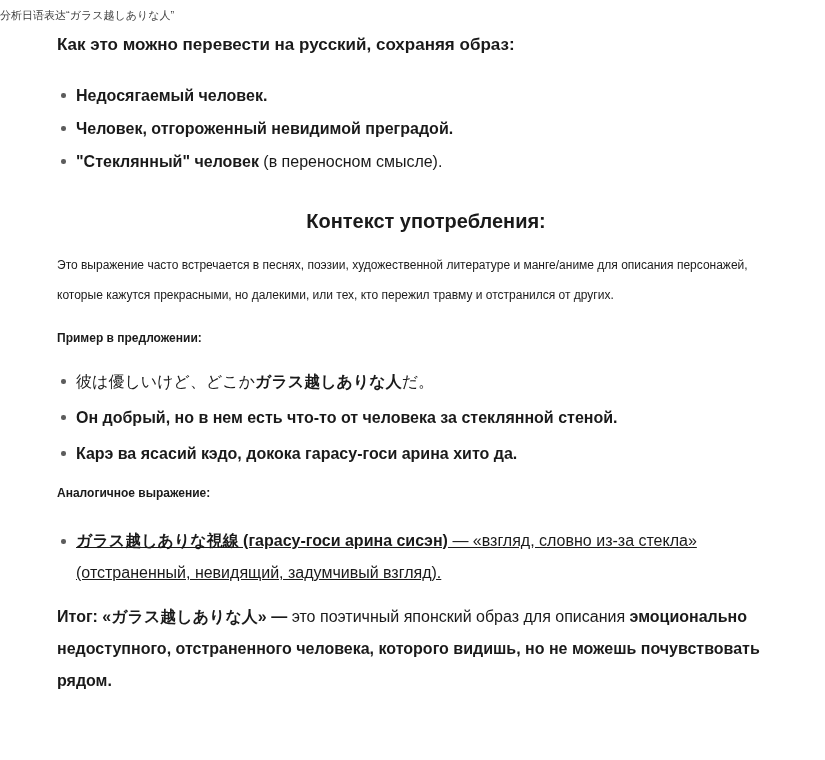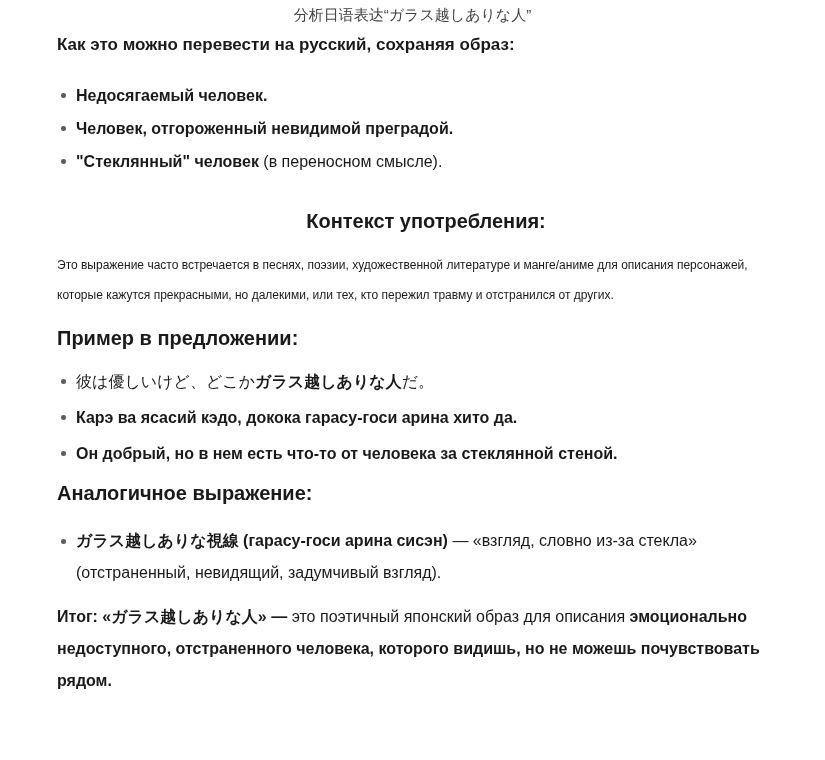--- a/index.html
+++ b/index.html
@@ -1,34 +1,34 @@
 <!DOCTYPE html>
 <html><head>
 <meta charset="utf-8">
 <style>
   html,body{margin:0;padding:0;}
   body{
     width:825px;height:760px;background:#ffffff;overflow:hidden;
     font-family:"Liberation Sans","DejaVu Sans",sans-serif;
     color:#1a1a1a;-webkit-font-smoothing:antialiased;
   }
-  .page-header{padding-top:7px;text-align:center;font-size:15px;line-height:16px;color:#414141;}
+  .page-header{padding-top:7px;text-align:left;font-size:11px;line-height:16px;color:#414141;}
   .content{padding:0 30px 0 57px;}
   .h-intro{margin-top:11px;font-size:17px;font-weight:700;line-height:22px;}
   ul{list-style:none;margin:0;padding:0;}
   .list{margin-top:29px;}
   .list li{position:relative;padding-left:19px;margin-bottom:12px;line-height:21px;font-size:16px;}
   .list li::before{content:"";position:absolute;left:4px;top:8px;width:4.5px;height:4.5px;border-radius:50%;background:#5c5c5c;}
   .h-context{margin-top:36px;font-size:20px;font-weight:700;line-height:26px;text-align:center;}
   .para{margin:16px 0 0;font-size:12px;line-height:30px;}
-  .h-sub{margin-top:18px;font-size:20px;font-weight:700;line-height:21px;}
+  .h-sub{margin-top:18px;font-size:12px;font-weight:700;line-height:21px;}
   .list-ex{margin-top:22px;}
   .list-ex li{margin-bottom:14px;line-height:22px;}
   .list-analog{margin-top:21px;}
-  .list-analog li{line-height:32px;margin-bottom:12px;}
+  .list-analog li{line-height:32px;margin-bottom:12px;text-decoration:underline;}
   .list-analog li::before{top:14px;}
   .summary{margin-top:6px;font-size:16px;line-height:32px;}
   strong{font-weight:700;}
 </style>
 </head>
 <body>
 
 <div class="page-header">分析日语表达“ガラス越しありな人”</div>
 
 <div class="content">
@@ -51,24 +51,24 @@
 
   <p class="para">Это выражение часто встречается в песнях, поэзии, художественной литературе и манге/аниме для описания персонажей, которые кажутся прекрасными, но далекими, или тех, кто пережил травму и отстранился от других.</p>
 
   <div class="h-sub">Пример в предложении:</div>
 
   <ul class="list list-ex">
     <li>
       <span>彼は優しいけど、どこか</span><strong>ガラス越しありな人</strong><span>だ。</span>
     </li>
     <li>
-      <span></span><strong>Карэ ва ясасий кэдо, докока гарасу-госи арина хито да.</strong><span></span>
+      <span></span><strong>Он добрый, но в нем есть что-то от человека за стеклянной стеной.</strong><span></span>
     </li>
     <li>
-      <span></span><strong>Он добрый, но в нем есть что-то от человека за стеклянной стеной.</strong><span></span>
+      <span></span><strong>Карэ ва ясасий кэдо, докока гарасу-госи арина хито да.</strong><span></span>
     </li>
   </ul>
 
   <div class="h-sub">Аналогичное выражение:</div>
 
   <ul class="list list-analog">
     <li>
       <strong>ガラス越しありな視線 (гарасу-госи арина сисэн)</strong><span> — «взгляд, словно из-за стекла» (отстраненный, невидящий, задумчивый взгляд).</span>
     </li>
   </ul>

